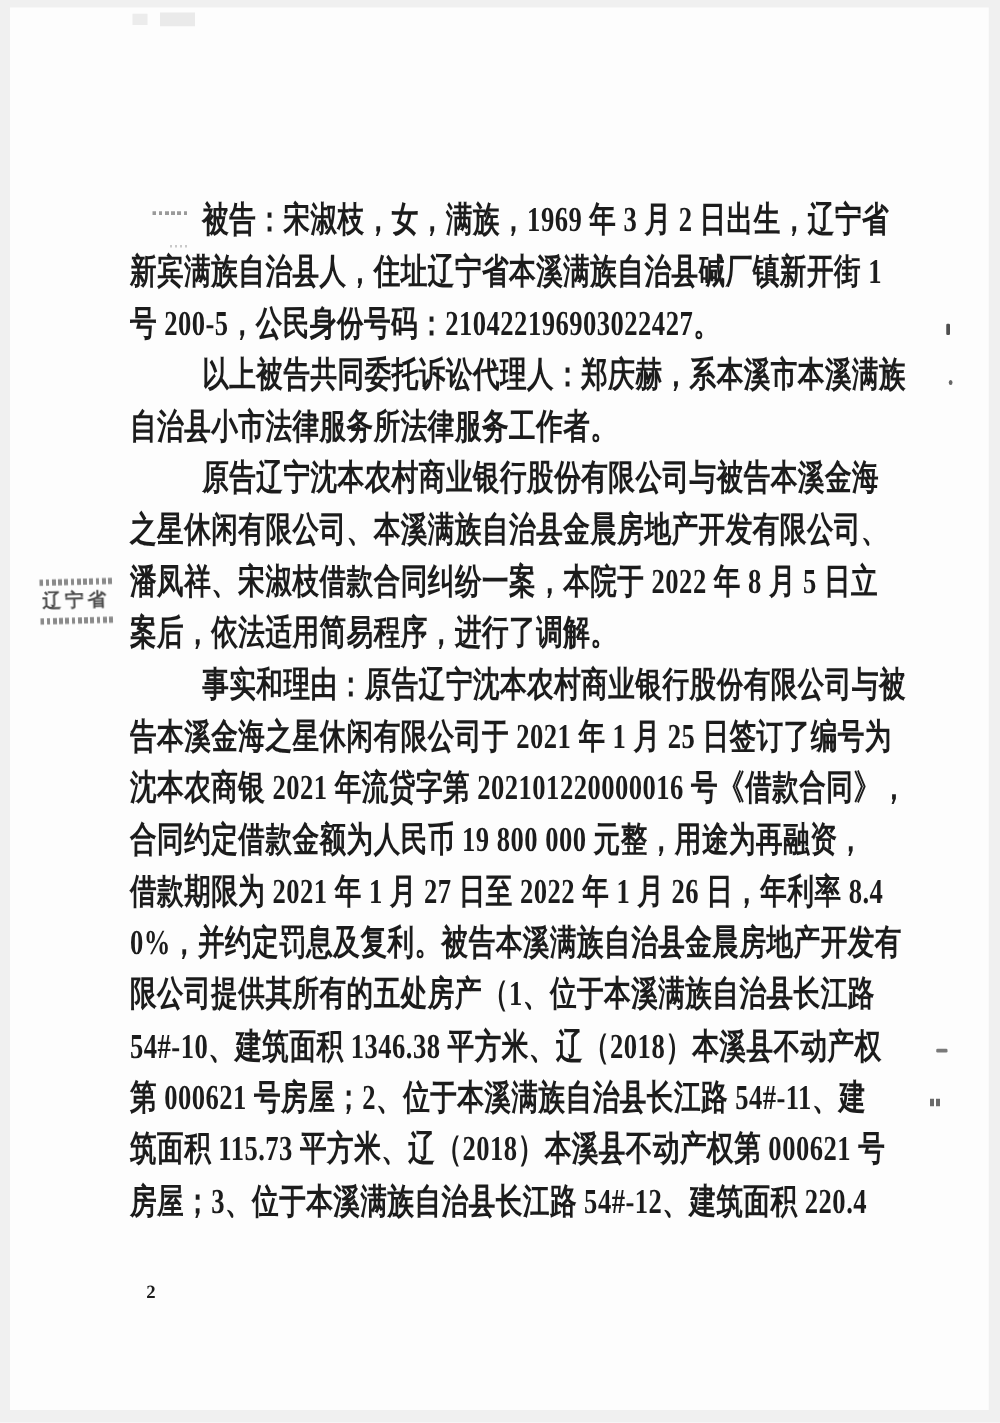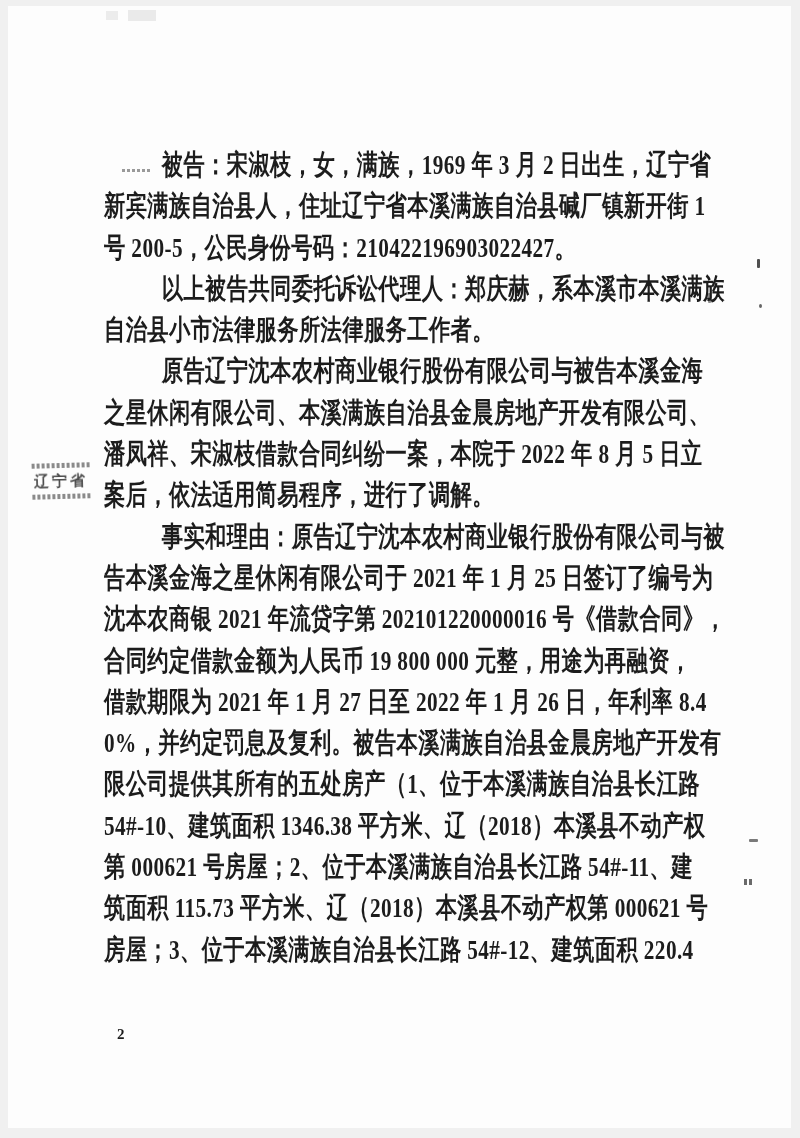--- a/index.html
+++ b/index.html
@@ -11,21 +11,21 @@
     overflow:hidden;
   }
   .page{
     position:absolute;
     left:8px;top:6px;right:9px;bottom:10px;
     background:#fdfdfd;
   }
   
   .textblock{
     position:absolute;
-    left:96px;top:138px;
+    left:96px;top:150px;
     width:640px;
   }
   .line{
     height:41.3px;
     line-height:41.3px;
     font-size:28px;
     font-weight:700;
     color:#1c1c1c;
     white-space:nowrap;
     transform:scaleX(0.76);

